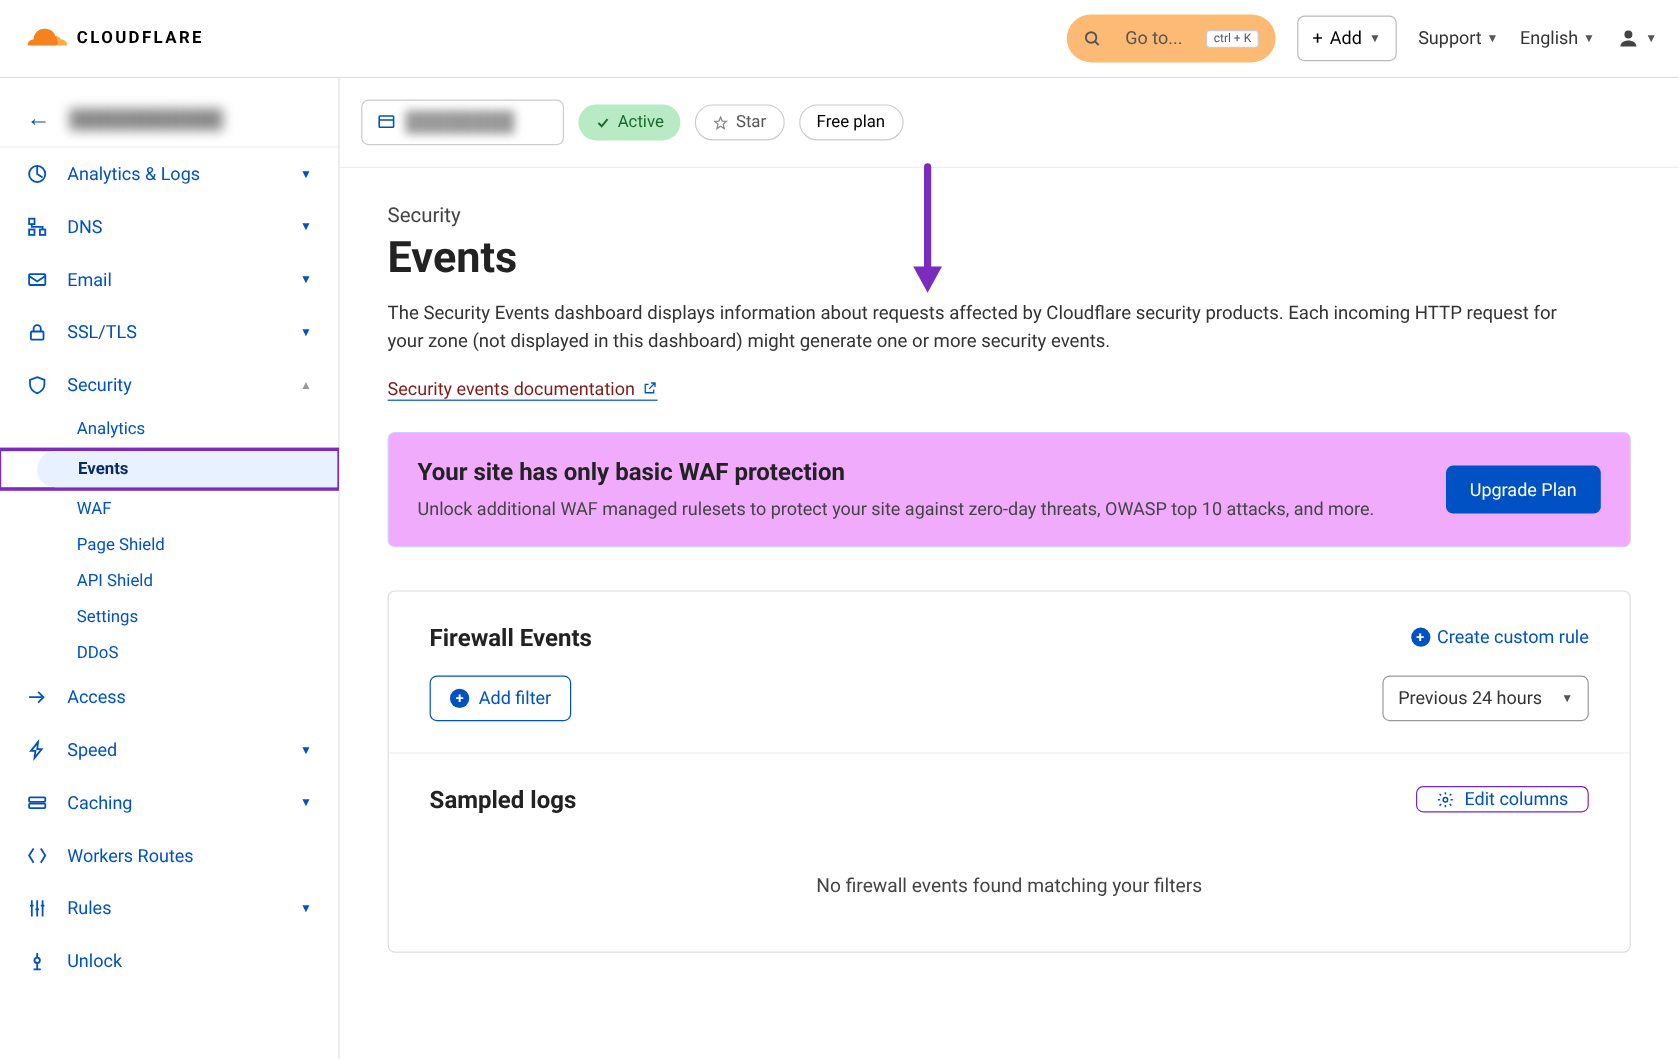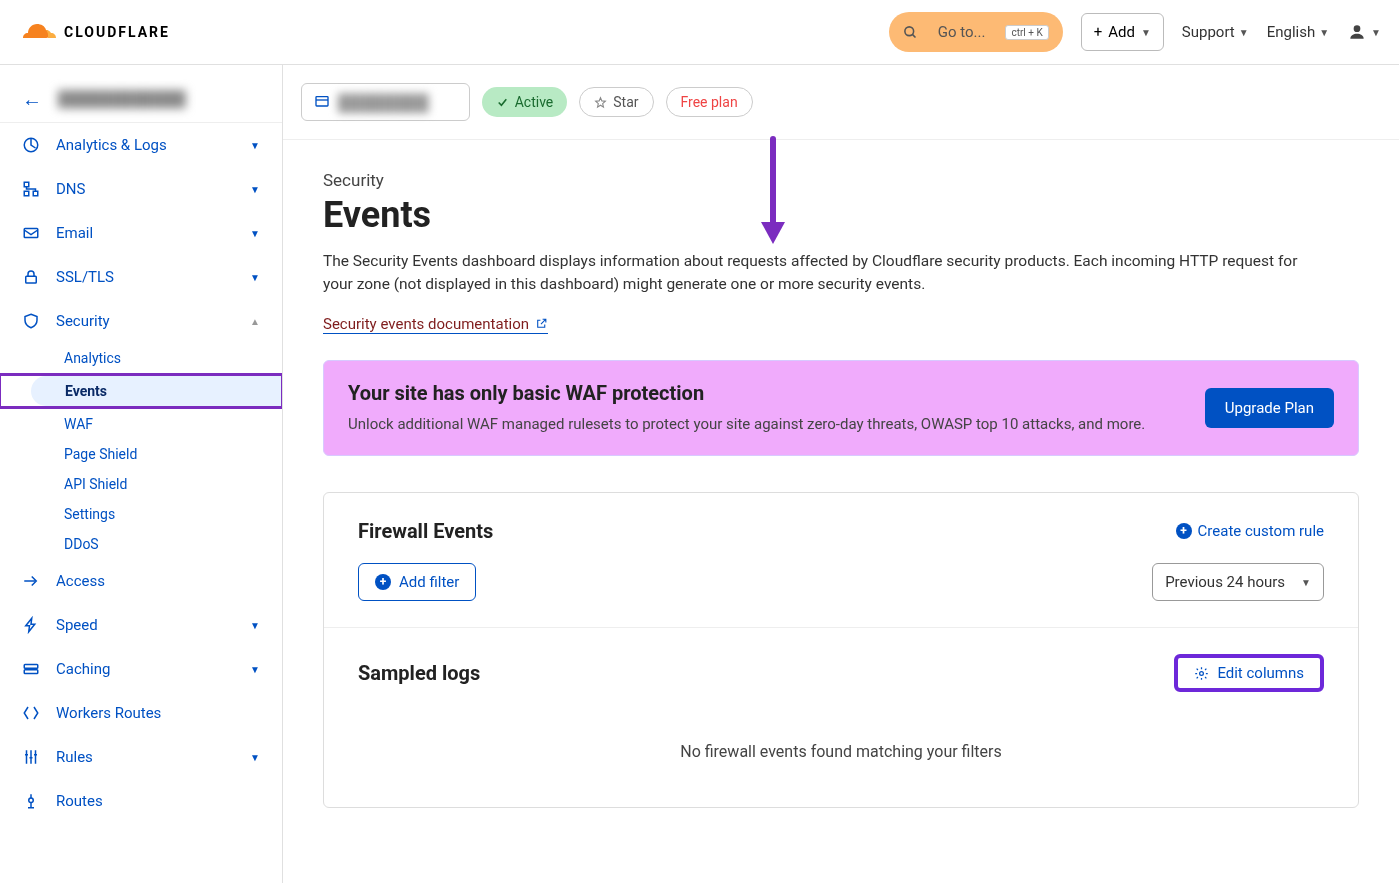--- a/index.html
+++ b/index.html
@@ -36,21 +36,21 @@
 .sb-sub { padding-left: 64px; height: 30px; display: flex; align-items: center; color: #0051c3; font-size: 14px; cursor: pointer; }
 .sb-sub.active { background: #e7f1ff; border-radius: 20px 0 0 20px; margin-left: 30px; padding-left: 34px; font-weight: 700; color: #0a2a66; }
 .highlight-box { border: 3px solid #7b2cbf; margin: 0 -2px; }
 
 
 .domain-bar { display: flex; align-items: center; gap: 12px; padding: 18px 18px 18px 18px; border-bottom: 1px solid #eee; }
 .domain-pill { border: 1px solid #ccc; border-radius: 6px; height: 38px; padding: 0 40px 0 12px; display: flex; align-items: center; gap: 8px; background: #fff; }
 .domain-blur { filter: blur(4px); color: #999; }
 .status-pill { background: #b8eac4; color: #1a6b2f; border-radius: 18px; height: 30px; padding: 0 14px; display: flex; align-items: center; gap: 6px; font-size: 14px; }
 .star-pill { border: 1px solid #ccc; border-radius: 18px; height: 30px; padding: 0 14px; display: flex; align-items: center; gap: 6px; font-size: 14px; background: #fff; color: #555; cursor: pointer; }
-.plan-pill { border: 1px solid #ccc; border-radius: 18px; height: 30px; padding: 13px 14px; display: flex; align-items: center; font-size: 14px; color: #ef4444; }
+.plan-pill { border: 1px solid #ccc; border-radius: 18px; height: 30px; padding: 13px 14px; display: flex; align-items: center; font-size: 14px; color: #000000; }
 
 
 .content { padding: 30px 40px; position: relative; }
 .crumb { font-size: 17px; color: #444; }
 .page-title { font-size: 36px; font-weight: 700; color: #222; margin-top: 4px; }
 .page-desc { font-size: 15.5px; color: #333; margin-top: 14px; line-height: 1.5; max-width: 1000px; }
 .doc-link { color: #7f1d1d; font-size: 15px; text-decoration: none; border-bottom: 1px solid #0051c3; display: inline-flex; align-items: center; gap: 6px; margin-top: 18px; cursor: pointer; }
 
 
 .arrow-ann { position: absolute; left: 470px; top: -6px; }
@@ -66,21 +66,21 @@
 
 .card { border: 1px solid #ddd; border-radius: 6px; margin-top: 36px; }
 .card-sec { padding: 26px 34px; }
 .card-sec + .card-sec { border-top: 1px solid #eee; }
 .card-head { display: flex; align-items: center; justify-content: space-between; }
 .card-title { font-size: 20px; font-weight: 700; color: #222; }
 .create-link { color: #0051c3; font-size: 15px; cursor: pointer; display: flex; align-items: center; gap: 6px; }
 .filter-row { display: flex; align-items: center; gap: 12px; margin-top: 20px; }
 .add-filter-btn { border: 1px solid #0051c3; color: #0051c3; background: #fff; border-radius: 6px; height: 38px; padding: 0 16px; display: flex; align-items: center; gap: 8px; font-size: 15px; cursor: pointer; }
 .time-select { margin-left: auto; border: 1px solid #999; border-radius: 6px; height: 38px; padding: 0 12px; display: flex; align-items: center; gap: 16px; font-size: 15px; background: #fff; cursor: pointer; }
-.edit-cols-btn { border: 4px solid #6d28d9; color: #0051c3; background: #fff; border-radius: 6px; height: 38px; padding: 0 16px; display: flex; align-items: center; gap: 8px; font-size: 15px; cursor: pointer; }
+.edit-cols-btn { border: 1px solid #6d28d9; color: #0051c3; background: #fff; border-radius: 6px; height: 22px; padding: 0 16px; display: flex; align-items: center; gap: 8px; font-size: 15px; cursor: pointer; }
 .sampled-row { display: flex; align-items: center; justify-content: space-between; }
 .sampled-title { font-size: 20px; font-weight: 700; color: #222; }
 .empty-msg { text-align: center; font-size: 16px; color: #444; padding: 50px 0 20px; }
 
 .plus-circle { display: inline-flex; width: 16px; height: 16px; border-radius: 50%; background: #0051c3; color: #fff; align-items: center; justify-content: center; font-size: 12px; font-weight: 700; }
 </style>
 </head>
 <body>
 
 <div class="top-header">
@@ -228,21 +228,21 @@
           <path d="M6 3v6M12 3v10M18 3v6M4 9h4M10 13h4M16 9h4M6 9v12M12 13v8M18 9v12"></path>
         </svg>
       <span class="sb-label">Rules</span>
       <span class="sb-caret">▼</span>
     </div>
     <div class="sb-item">
       <svg class="sb-icon" viewBox="0 0 24 24" fill="none" stroke="#0051c3" stroke-width="2">
           <circle cx="12" cy="11" r="3"></circle>
           <path d="M12 14v7M8 21h8M12 3v5"></path>
         </svg>
-      <span class="sb-label">Routes</span>
+      <span class="sb-label">Unlock</span>
     </div>
   </div>
 
   <div class="main">
     <div class="domain-bar">
       <div class="domain-pill">
         <svg width="16" height="16" viewBox="0 0 24 24" fill="none" stroke="#0051c3" stroke-width="2">
             <rect x="3" y="4" width="18" height="14" rx="1"></rect>
             <line x1="3" y1="9" x2="21" y2="9"></line>
           </svg>

